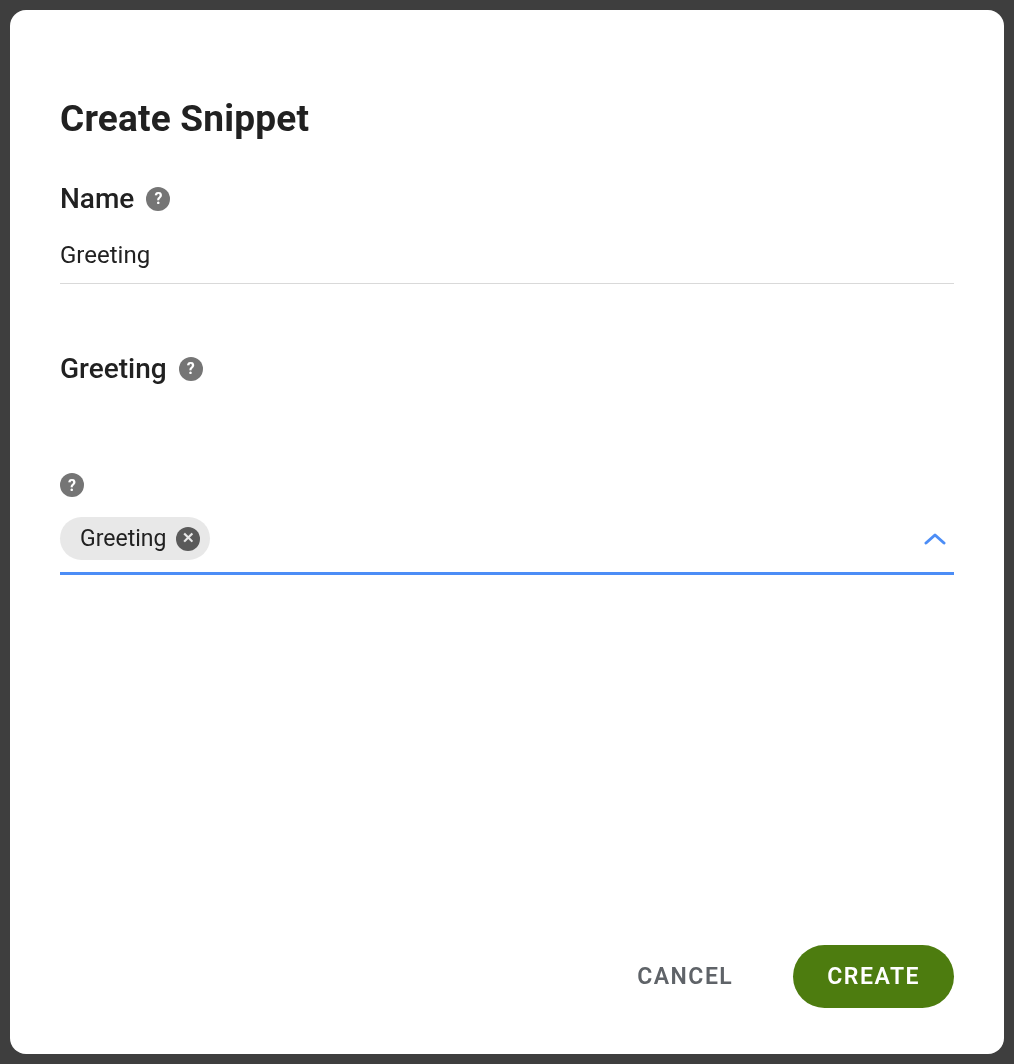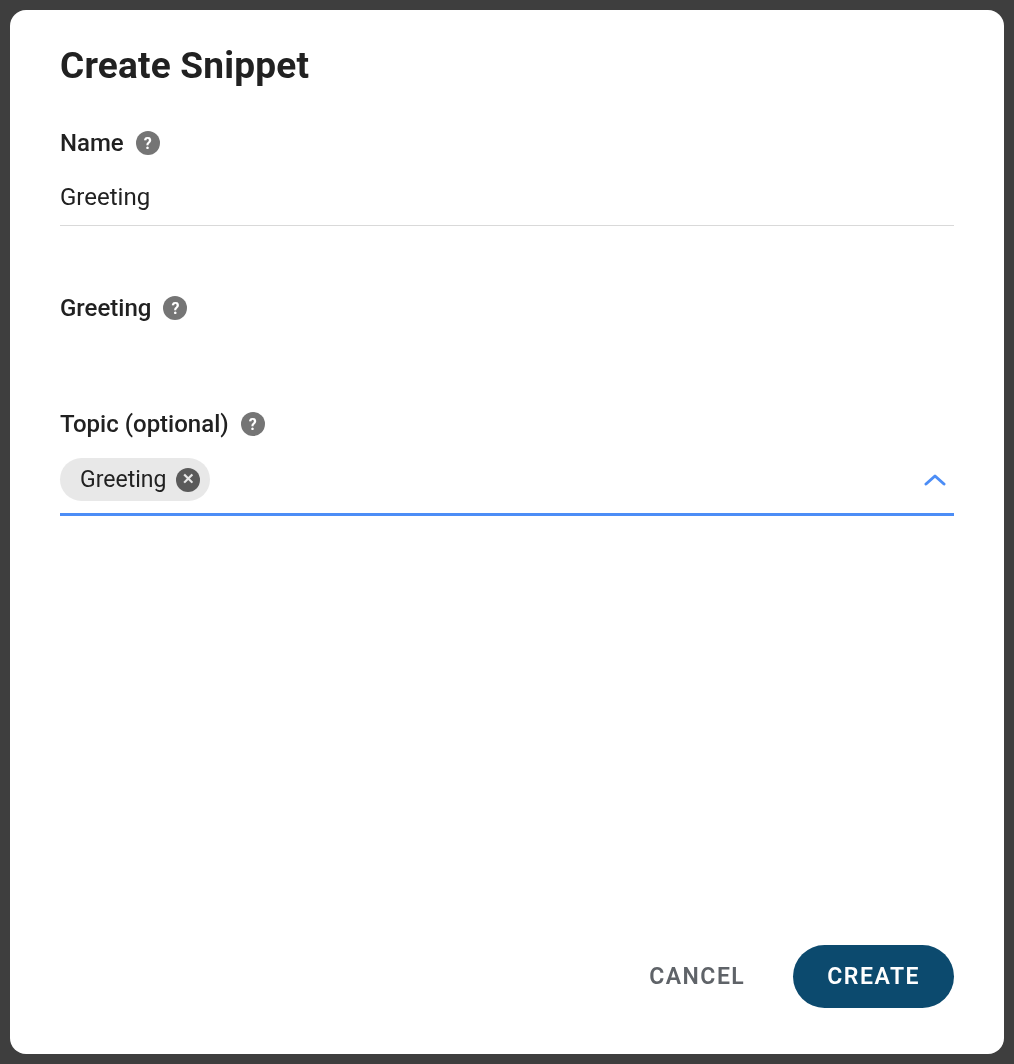--- a/index.html
+++ b/index.html
@@ -16,21 +16,21 @@
     position: relative;
   }
   .modal {
     position: absolute;
     top: 10px;
     left: 10px;
     right: 10px;
     bottom: 10px;
     background: #ffffff;
     border-radius: 16px;
-    padding: 34px 50px 46px 50px;
+    padding: 87px 50px 46px 50px;
     display: flex;
     flex-direction: column;
   }
   .modal-title {
     font-size: 37px;
     font-weight: 700;
     color: #212121;
     margin-bottom: 42px;
     letter-spacing: 0.2px;
   }
@@ -48,21 +48,21 @@
   .field {
     margin-bottom: 68px;
   }
   .field-label-row {
     display: flex;
     align-items: center;
     gap: 12px;
     margin-bottom: 20px;
   }
   .field-label {
-    font-size: 24px;
+    font-size: 28px;
     font-weight: 500;
     color: #212121;
   }
   .help-icon {
     width: 24px;
     height: 24px;
     border-radius: 50%;
     background: #757575;
     color: #fff;
     display: flex;
@@ -129,34 +129,34 @@
   }
   .chevron svg {
     width: 22px;
     height: 14px;
   }
   .footer {
     margin-top: auto;
     display: flex;
     justify-content: flex-end;
     align-items: center;
-    gap: 48px;
+    gap: 60px;
   }
   .btn-cancel {
     background: none;
     border: none;
     font-size: 23px;
     font-weight: 600;
     color: #5f6368;
     letter-spacing: 1.5px;
     cursor: pointer;
     font-family: inherit;
   }
   .btn-create {
-    background: #0c4a6e;
+    background: #4d7c0f;
     border: none;
     color: #fff;
     font-size: 23px;
     font-weight: 600;
     letter-spacing: 1.5px;
     padding: 18px 34px;
     border-radius: 999px;
     cursor: pointer;
     font-family: inherit;
   }
@@ -182,21 +182,20 @@
 
   <div class="field">
     <div class="field-label-row">
       <span class="field-label">Greeting</span>
       <span class="help-icon">?</span>
     </div>
   </div>
 
   <div class="field field-topic">
     <div class="field-label-row">
-      <span class="field-label">Topic (optional)</span>
       <span class="help-icon">?</span>
     </div>
     <div class="topic-row">
       <div class="chip">
         <span class="chip-label">Greeting</span>
         <span class="chip-remove">✕</span>
       </div>
       <div class="topic-spacer"></div>
       <div class="chevron">
         <svg viewBox="0 0 22 14" fill="none" stroke="currentColor" stroke-width="3" stroke-linecap="round" stroke-linejoin="round">

